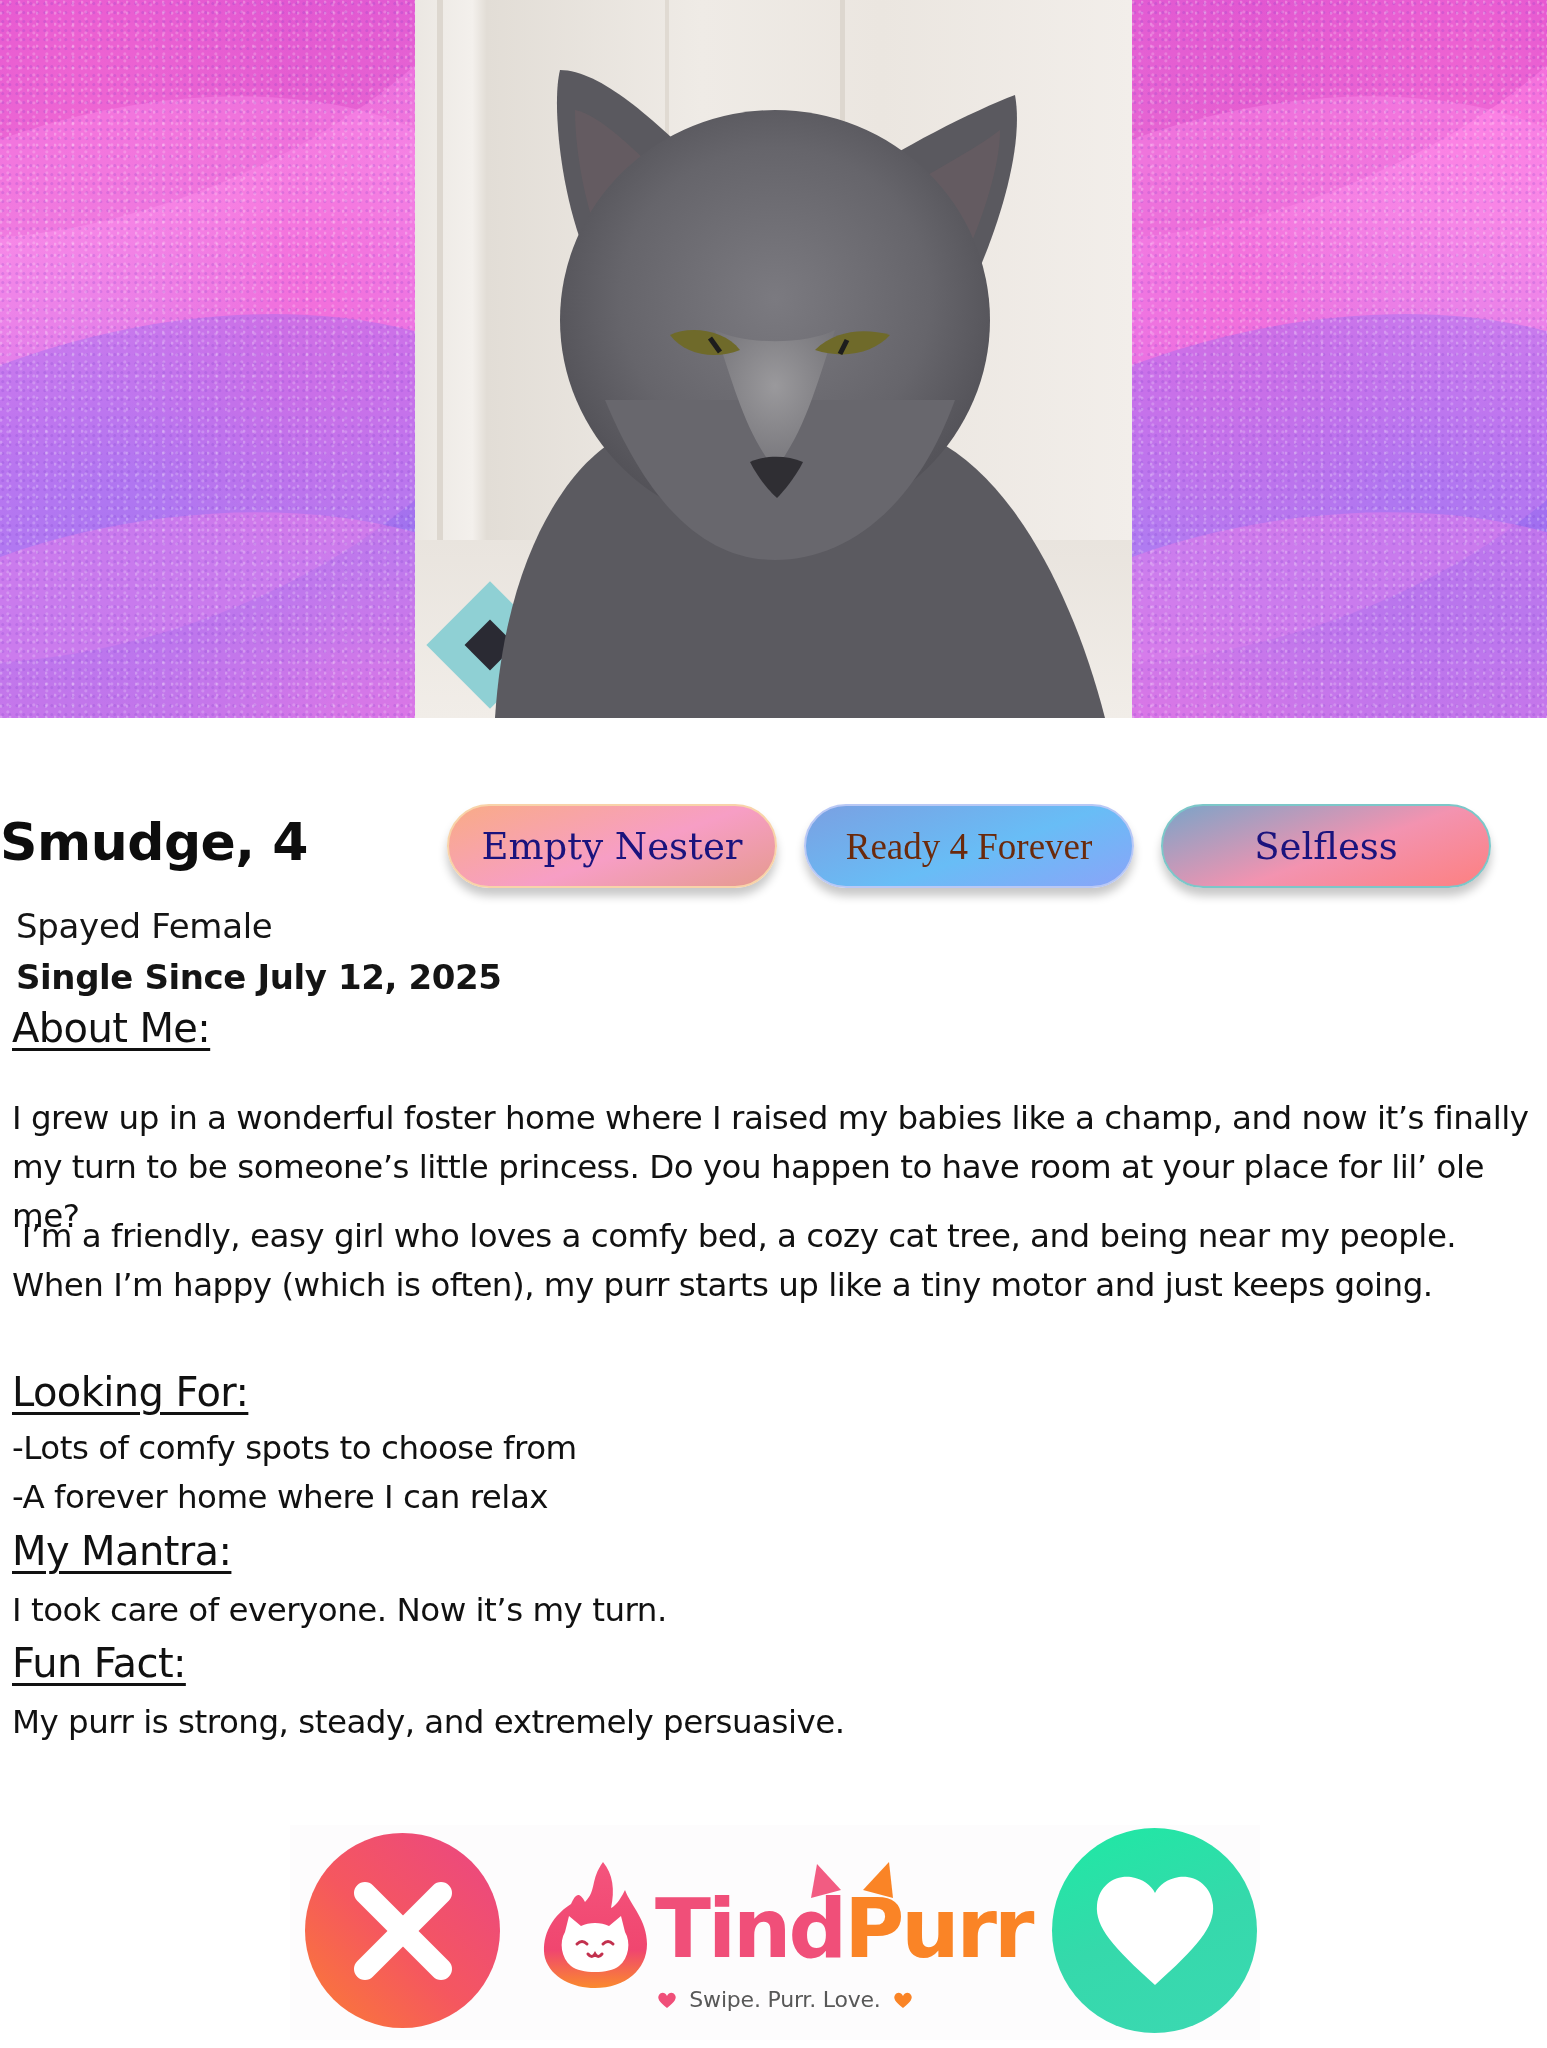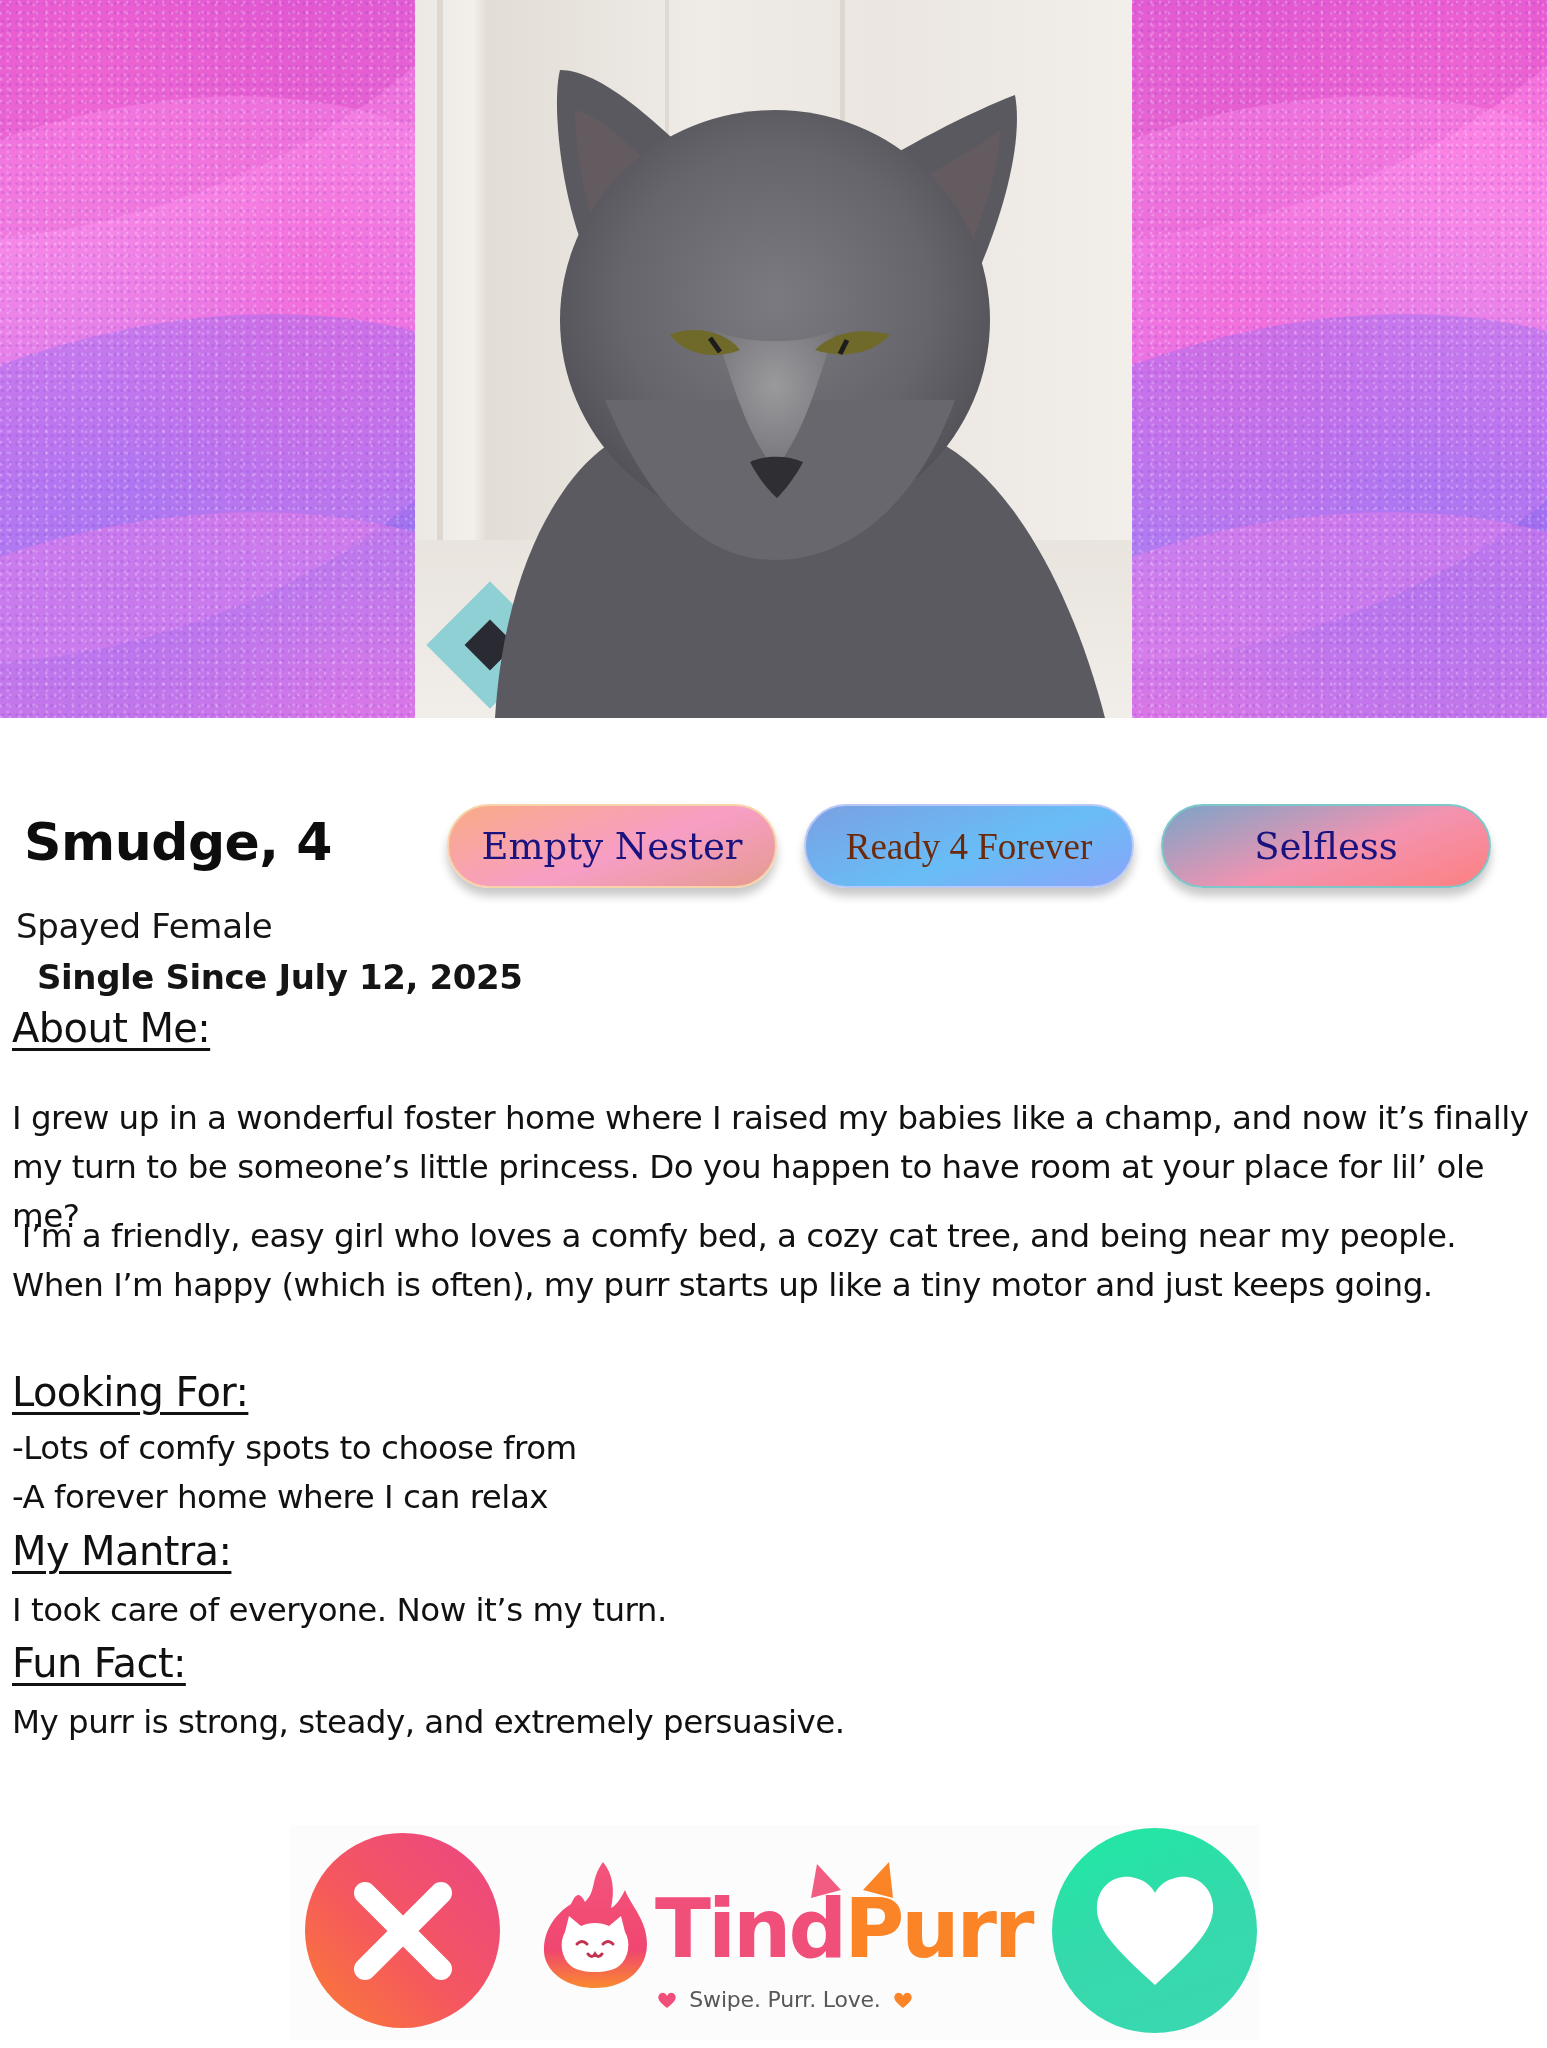--- a/index.html
+++ b/index.html
@@ -49,41 +49,41 @@
   .photo .diamond-inner {
     position: absolute; left: 57px; top: 627px; width: 36px; height: 36px;
     background: #2a2a33; transform: rotate(45deg);
   }
   .cat-svg { position: absolute; left: 0; top: 0; }
 
   
   .name {
     position: absolute; left: 0; top: 812px;
     font-family: "DejaVu Sans", sans-serif; font-weight: bold; font-size: 52px;
-    letter-spacing: -0.5px; color: #0d0d0d; padding-left: 24px;
+    letter-spacing: -0.5px; color: #0d0d0d;
   }
   .tags { position: absolute; top: 804px; left: 0; width: 1547px; height: 90px; }
   .tag {
     position: absolute; top: 0; height: 84px; width: 330px;
     border-radius: 42px;
     display: flex; align-items: center; justify-content: center;
     font-family: "DejaVu Serif", serif; font-size: 37px;
     box-shadow: 0 8px 10px rgba(0,0,0,0.22);
     cursor: pointer;
   }
   .tag-1 { left: 447px; background: linear-gradient(160deg, #f9ab86 0%, #f79ec5 55%, #e59a8e 100%); color: #1a137d; border: 2px solid #f8d3a9; }
   .tag-2 { left: 804px; background: linear-gradient(160deg, #7aa0e2 0%, #68bdf6 55%, #8aa4f8 100%); color: #6b2a0c; border: 2px solid #b9c8f5; font-family: Liberation Serif, serif; }
   .tag-3 { left: 1161px; background: linear-gradient(160deg, #7aa4c8 0%, #f393b0 55%, #fd8080 100%); color: #1a137d; border: 2px solid #7cc7c9; }
 
   .subline {
     position: absolute; left: 16px;
     font-family: "DejaVu Sans", sans-serif; color: #151515;
   }
   .sex { top: 906px; font-size: 34px; font-weight: normal; letter-spacing: -0.3px; }
-  .since { top: 957px; font-size: 34px; font-weight: bold; letter-spacing: -0.4px; margin-left: 21px; }
+  .since { top: 957px; font-size: 34px; font-weight: bold; letter-spacing: -0.4px; }
 
   
   .section { position: absolute; left: 12px; width: 1530px; font-family: "DejaVu Sans", sans-serif; color: #111; }
   .heading {
     font-size: 40px; text-decoration: underline; text-decoration-thickness: 3px;
     text-underline-offset: 6px; letter-spacing: -0.6px; font-weight: normal; line-height: 1.1;
   }
   .para { font-size: 32.5px; line-height: 49px; letter-spacing: -0.5px; }
   .para-tight { font-size: 32.5px; line-height: 49px; letter-spacing: -0.5px; }
 

